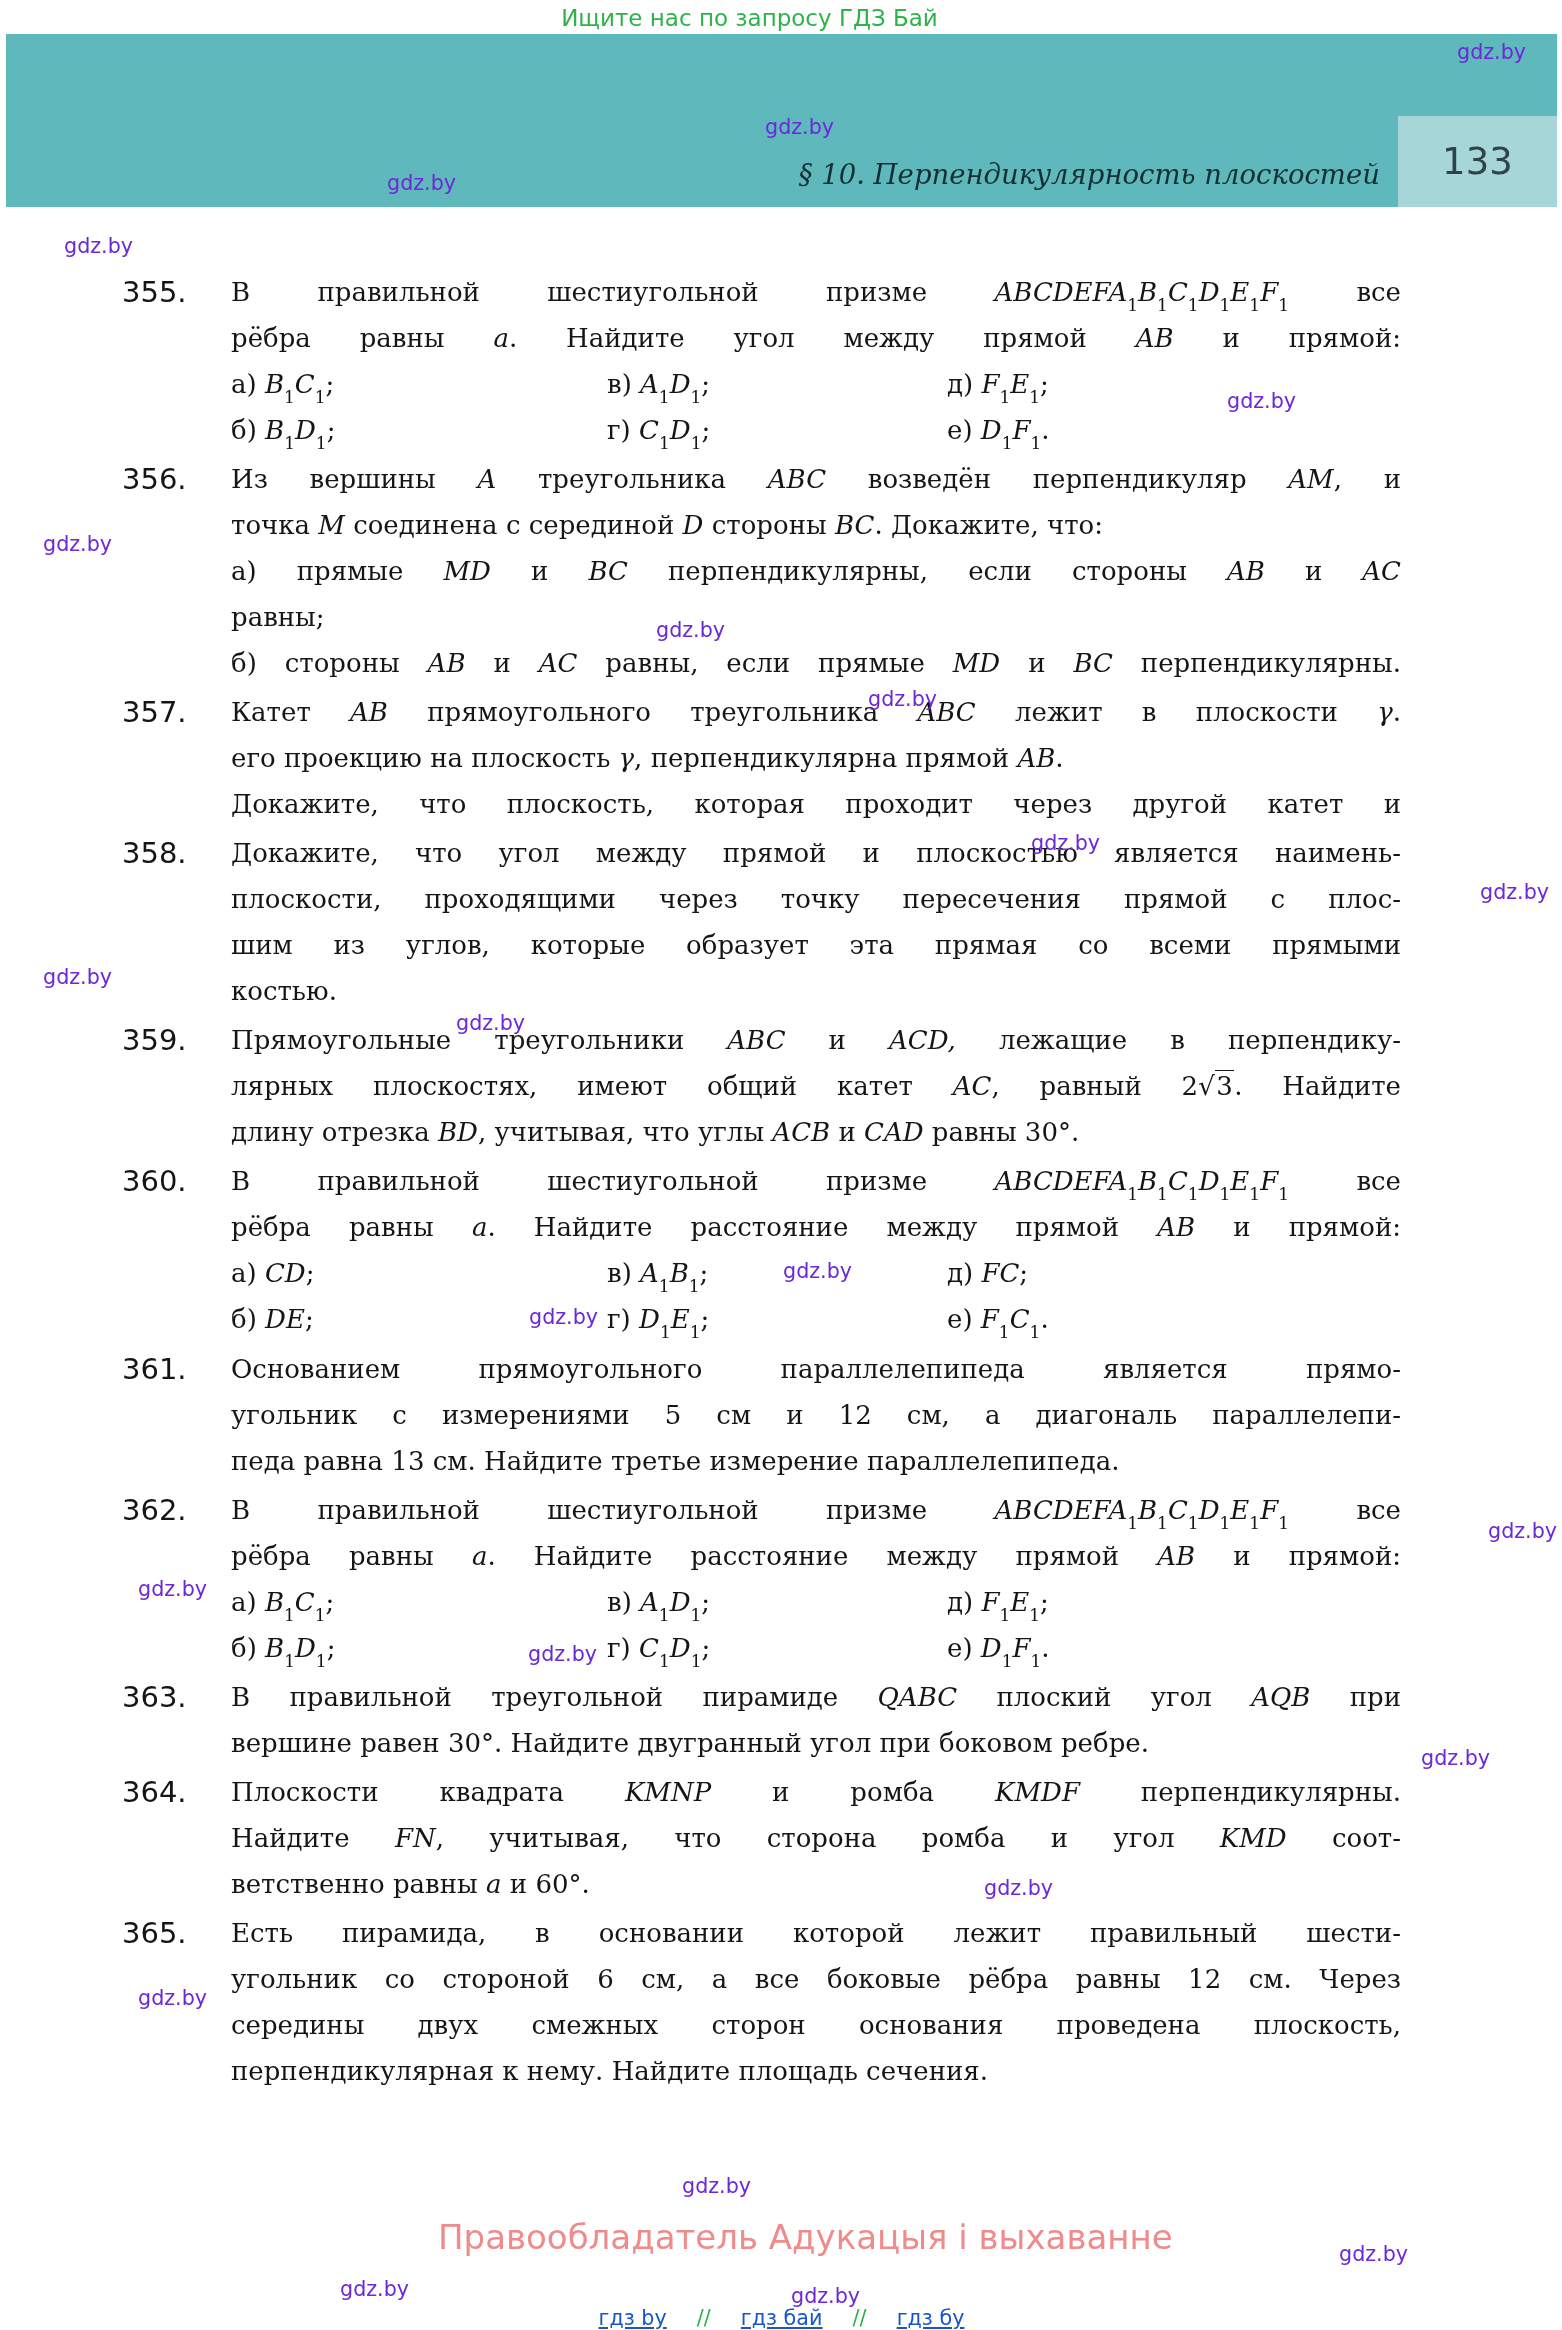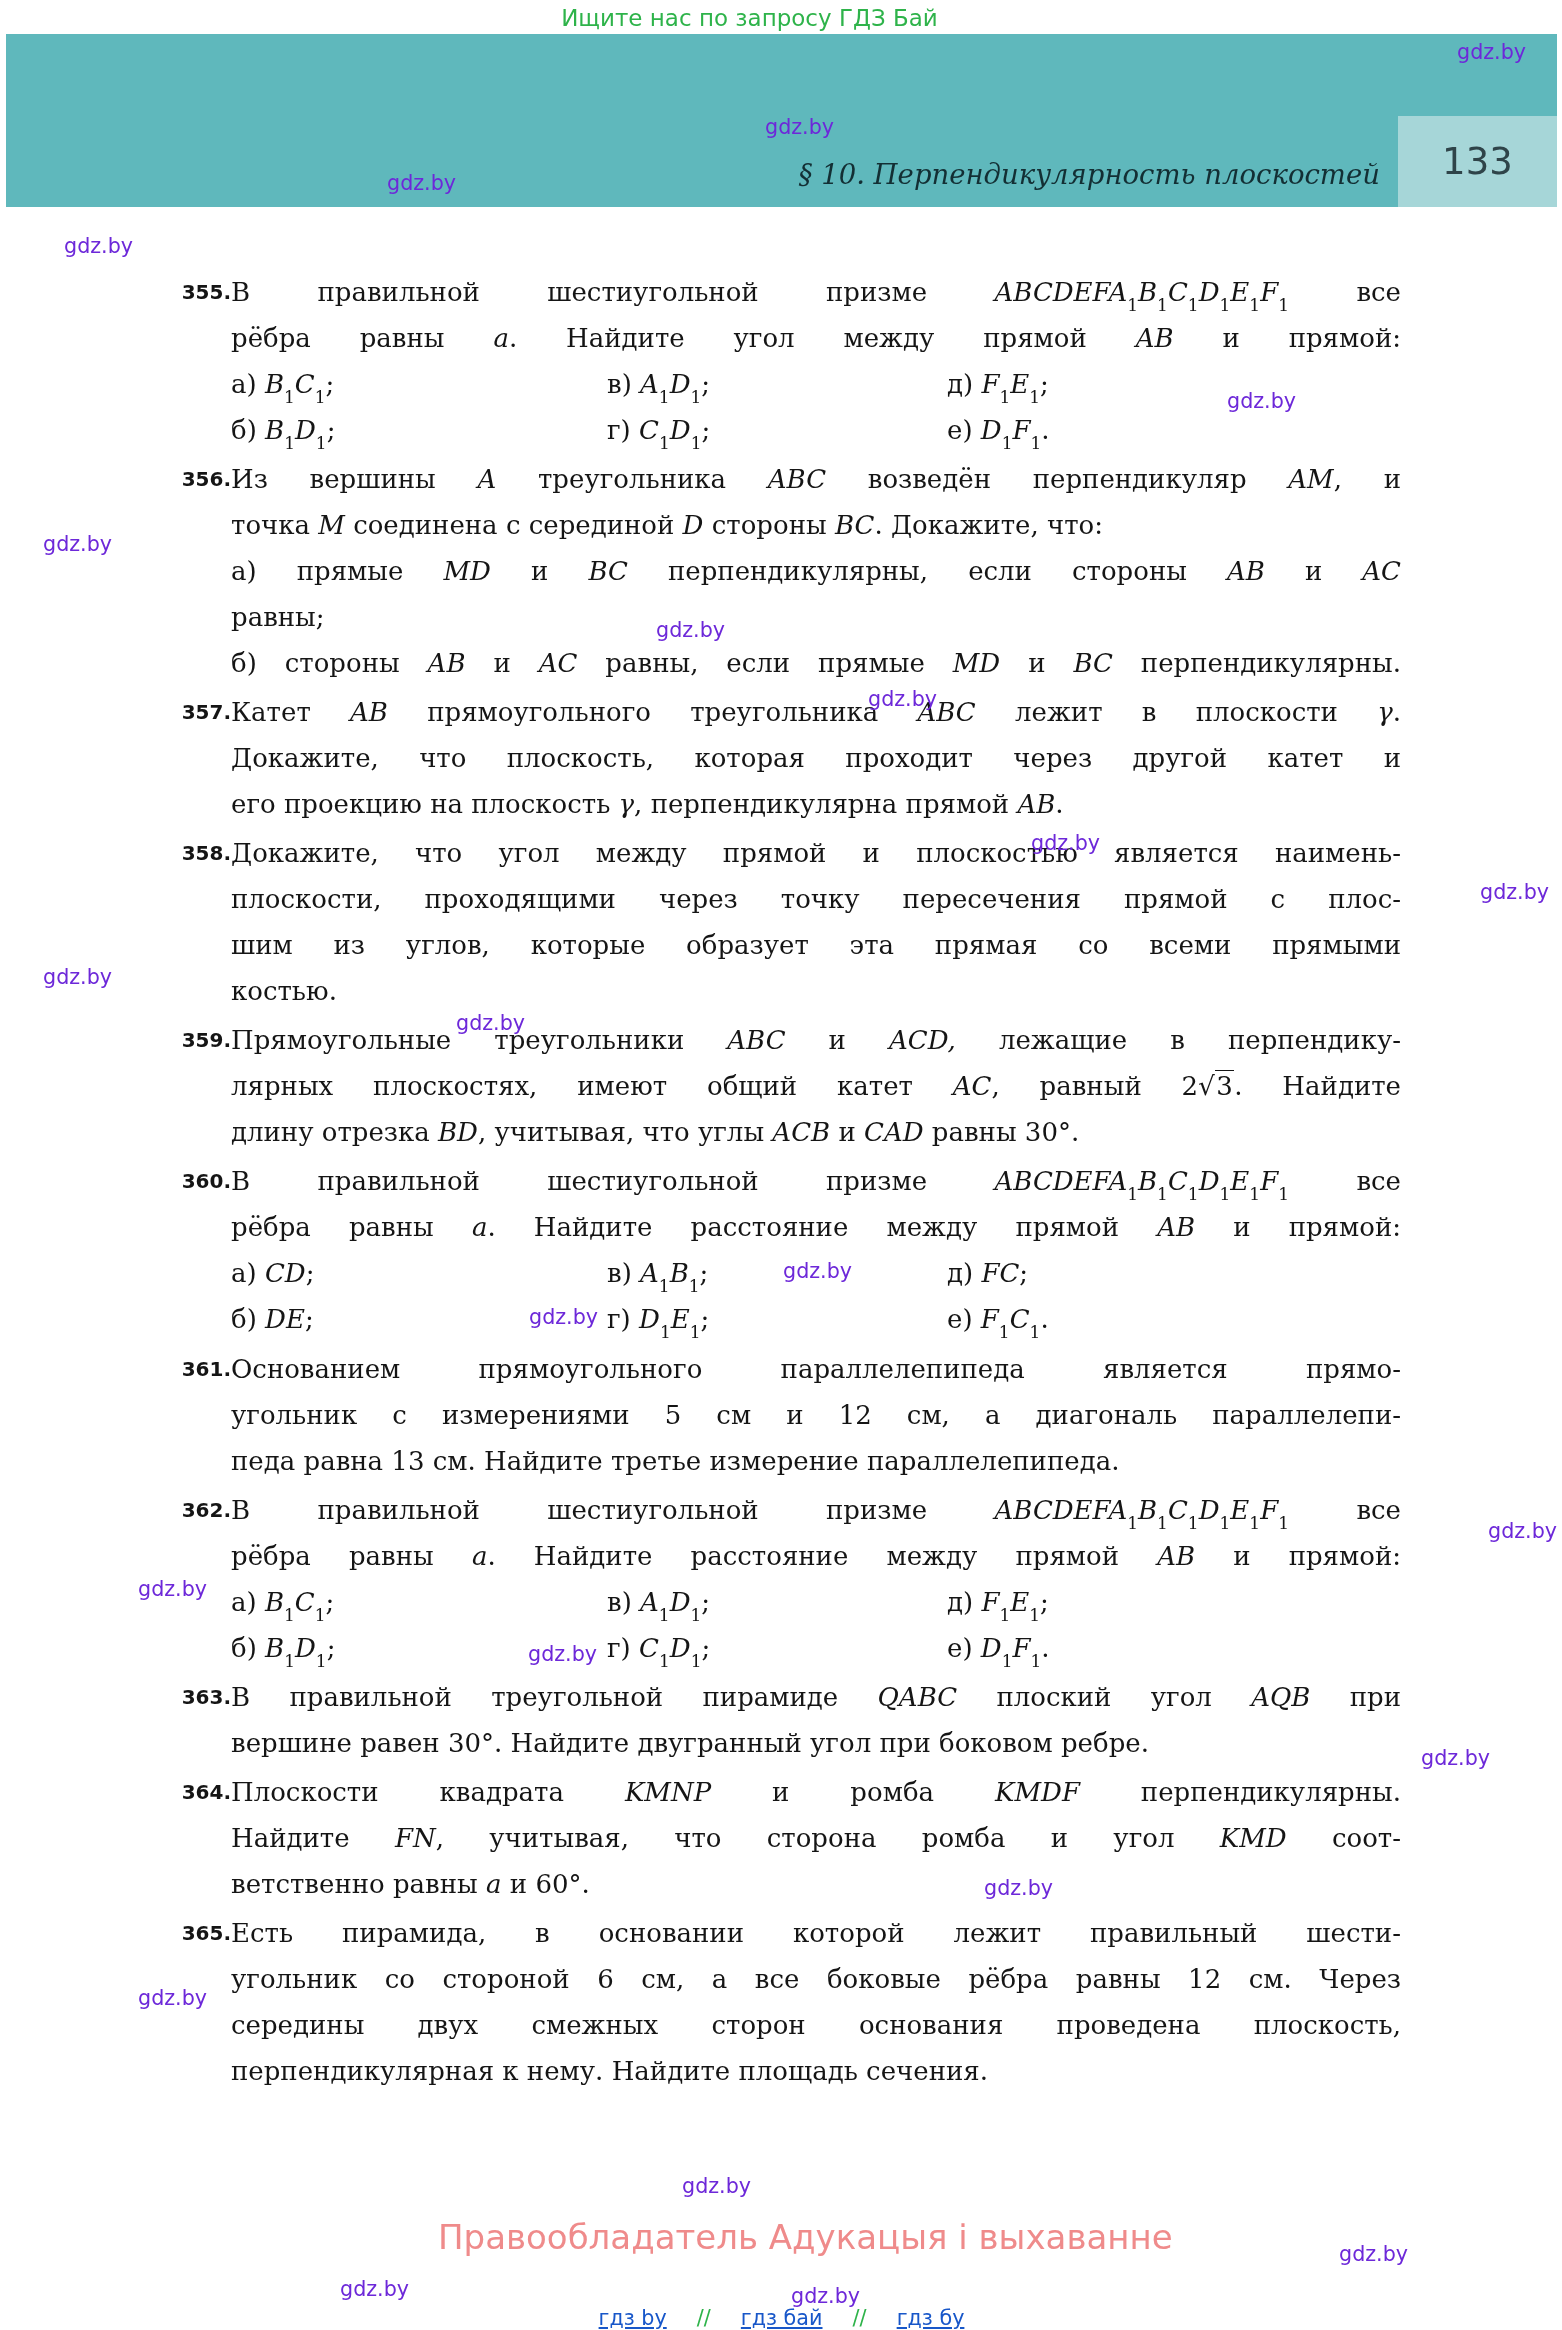--- a/index.html
+++ b/index.html
@@ -25,22 +25,22 @@
     position:absolute; right:0; bottom:0; width:159px; height:91px;
     background:var(--page-num-box,#a6d6d8);
     display:flex; align-items:center; justify-content:center;
     font-family:"DejaVu Sans", sans-serif; font-size:37px; color:#2f4449;
   }
   .content {
     position:absolute; left:122px; top:269px; width:1279px;
   }
   .problem { display:flex; margin-bottom:3.1px; }
   .pnum {
-    flex:0 0 109px; font-family:"DejaVu Sans", sans-serif; font-weight:bold;
-    font-size:20px; line-height:46px;text-align:right;
+    flex:0 0 109px; font-family:"DejaVu Sans", sans-serif; font-weight:normal;
+    font-size:29px; line-height:46px;
   }
   .pbody { width:1170px; font-size:26px; }
   .line { line-height:46px; text-align:justify; text-align-last:justify; }
   .line.left { text-align-last:left; }
   .opt-row { display:grid; grid-template-columns:376px 340px 1fr; line-height:46px; }
   .opt { text-align:left; }
   i { font-style:italic; }
   sub { font-size:17px; line-height:0; position:relative; top:0.22em; }
   .rt { white-space:nowrap; }
   .rad { border-top:1.5px solid #151515; padding:0 1.5px; }
@@ -99,22 +99,22 @@
           <div class="line left">точка <i>M</i> соединена с серединой <i>D</i> стороны <i>BC</i>. Докажите, что:</div>
           <div class="line">а) прямые <i>MD</i> и <i>BC</i> перпендикулярны, если стороны <i>AB</i> и <i>AC</i></div>
           <div class="line left">равны;</div>
           <div class="line">б) стороны <i>AB</i> и <i>AC</i> равны, если прямые <i>MD</i> и <i>BC</i> перпендикулярны.</div>
         </div>
       </div>
       <div class="problem">
         <div class="pnum">357.</div>
         <div class="pbody">
           <div class="line">Катет <i>AB</i> прямоугольного треугольника <i>ABC</i> лежит в плоскости <i>γ</i>.</div>
+          <div class="line left">его проекцию на плоскость <i>γ</i>, перпендикулярна прямой <i>AB</i>.</div>
           <div class="line">Докажите, что плоскость, которая проходит через другой катет и</div>
-          <div class="line left">его проекцию на плоскость <i>γ</i>, перпендикулярна прямой <i>AB</i>.</div>
         </div>
       </div>
       <div class="problem">
         <div class="pnum">358.</div>
         <div class="pbody">
           <div class="line">Докажите, что угол между прямой и плоскостью является наимень-</div>
           <div class="line">плоскости, проходящими через точку пересечения прямой с плос-</div>
           <div class="line">шим из углов, которые образует эта прямая со всеми прямыми</div>
           <div class="line left">костью.</div>
         </div>

